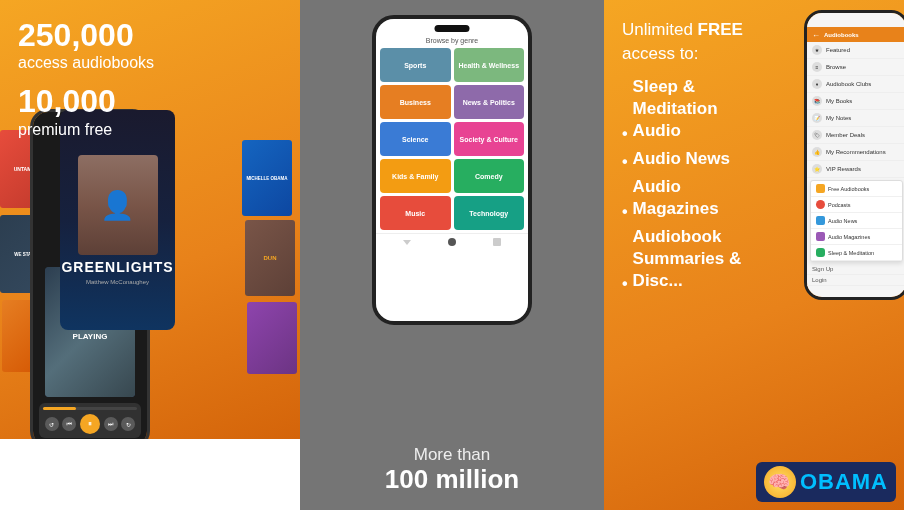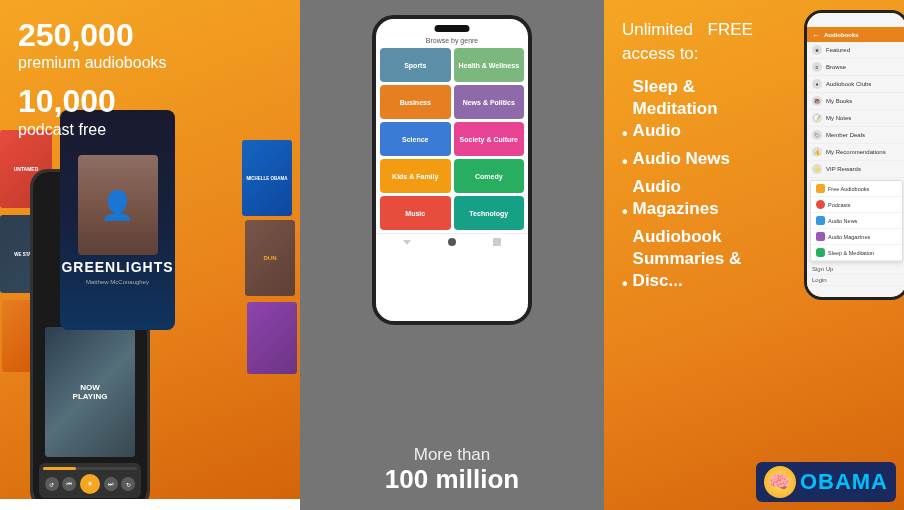--- a/index.html
+++ b/index.html
@@ -7,21 +7,21 @@
       width: 904px;
       height: 510px;
       overflow: hidden;
       font-family: Arial, Helvetica, sans-serif;
       display: flex;
     }
 
     
     .panel-left {
       width: 300px;
-      height: 499px;
+      height: 439px;
       background: linear-gradient(160deg, #f5a623 0%, #e8821a 60%, #d4640a 100%);
       position: relative;
       overflow: hidden;
       flex-shrink: 0;
     }
     .panel-left .headline {
       position: absolute;
       top: 18px;
       left: 18px;
       z-index: 10;
@@ -289,22 +289,21 @@
       position: relative;
       z-index: 5;
     }
     .unlimited-text {
       font-size: 17px;
       color: #fff;
       line-height: 1.4;
       margin-bottom: 10px;
     }
     .unlimited-text strong {
-      font-weight: 400;
-      margin-left: 10px;
+      font-weight: 700;
     }
     .feature-list {
       list-style: none;
       padding: 0;
     }
     .feature-list li {
       font-size: 14px;
       color: #fff;
       font-weight: 700;
       line-height: 1.3;
@@ -490,24 +489,24 @@
       font-size: 28px;
       color: #4a3728;
     }
   </style>
 </head>
 <body>
 
 <div class="panel-left">
   <div class="headline">
     <div class="big-num">250,000</div>
-    <div class="sub">premium audiobooks</div>
+    <div class="sub">access audiobooks</div>
     <div class="spacer"></div>
     <div class="big-num">10,000</div>
-    <div class="sub">podcast free</div>
+    <div class="sub">premium free</div>
   </div>
 
   <div class="books-scattered">
 
     <div class="sc-book" style="left:0;top:10px;width:52px;height:78px;background:linear-gradient(135deg,#e74c3c,#c0392b);border-radius:3px;display:flex;align-items:center;justify-content:center;">
       <span style="color:#fff;font-size:5px;font-weight:bold;text-align:center;padding:2px;">UNTAMED</span>
     </div>
     <div class="sc-book" style="left:0;top:95px;width:52px;height:78px;background:linear-gradient(135deg,#2c3e50,#34495e);border-radius:3px;display:flex;align-items:center;justify-content:center;">
       <span style="color:#fff;font-size:4.5px;font-weight:bold;text-align:center;padding:2px;">WE STAND</span>
     </div>

